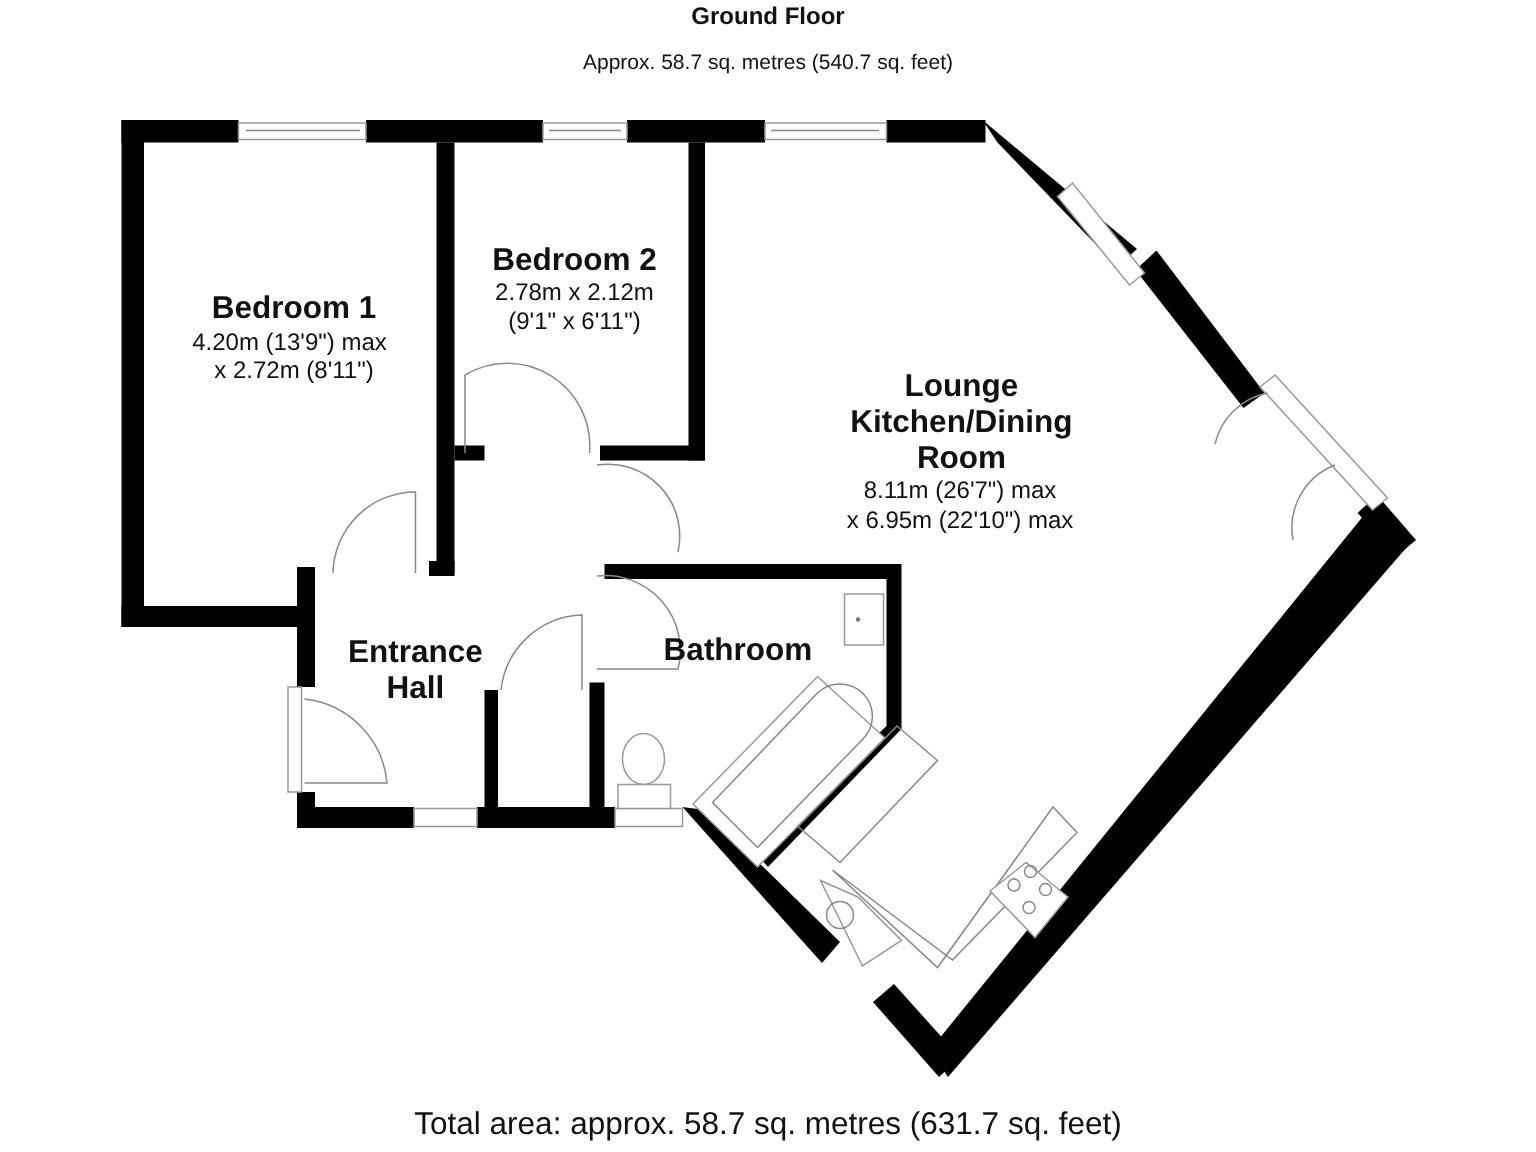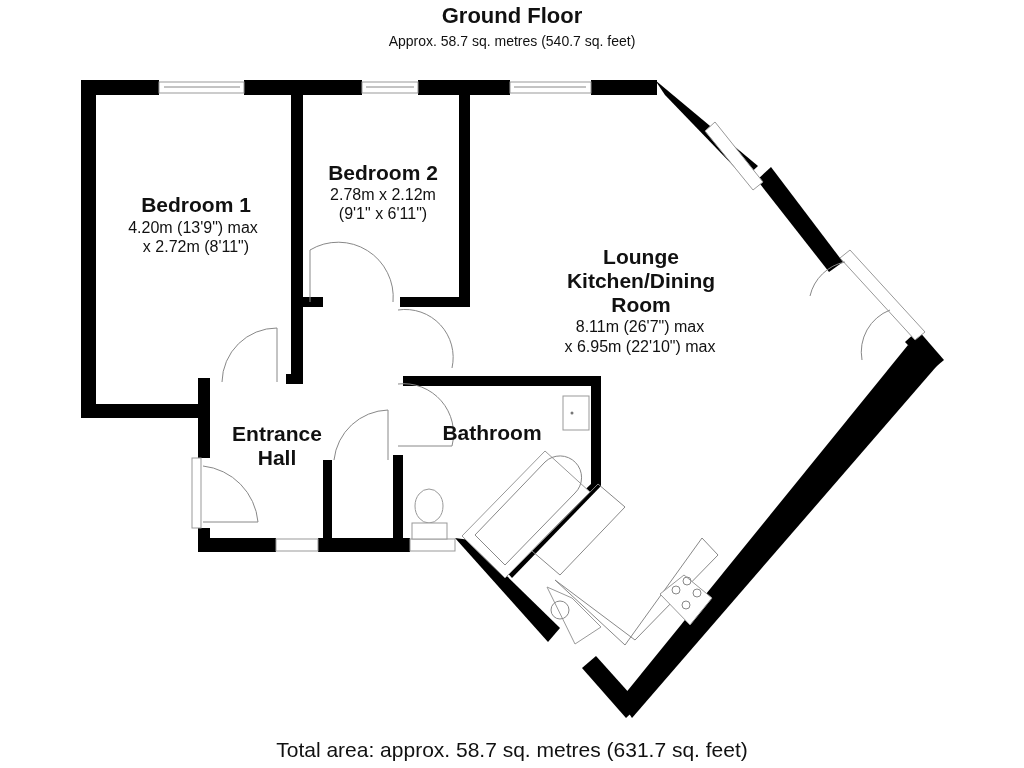--- a/index.html
+++ b/index.html
@@ -1,17 +1,17 @@
 <!DOCTYPE html>
 <html><head>
 <meta charset="utf-8">
 <style>
   html, body { margin: 0; padding: 0; background: #ffffff; }
   body { width: 1024px; height: 768px; position: relative; overflow: hidden; font-family: "Liberation Sans", sans-serif; color: #111; }
-  .title { position: absolute; left: 0; width: 1024px; top: 3px; text-align: center; font-weight: bold; font-size: 22px; }
+  .title { position: absolute; left: 0; width: 1024px; top: 3px; text-align: center; font-weight: bold; font-size: 16px; }
   .subtitle { position: absolute; left: 0; width: 1024px; top: 33px; text-align: center; font-size: 14px; }
   .footer { position: absolute; left: 0; width: 1024px; top: 738px; text-align: center; font-size: 21px; }
   svg { position: absolute; left: 0; top: 0; }
   .room-name { font-family: "Liberation Sans", sans-serif; font-weight: bold; font-size: 21px; fill: #111; text-anchor: middle; }
   .room-dim { font-family: "Liberation Sans", sans-serif; font-size: 16px; fill: #111; text-anchor: middle; }
   .wall { fill: #000; }
   .thin { fill: none; stroke: #888; stroke-width: 1; }
   .thinw { fill: #fff; stroke: #999; stroke-width: 1; }
 </style>
 </head>

